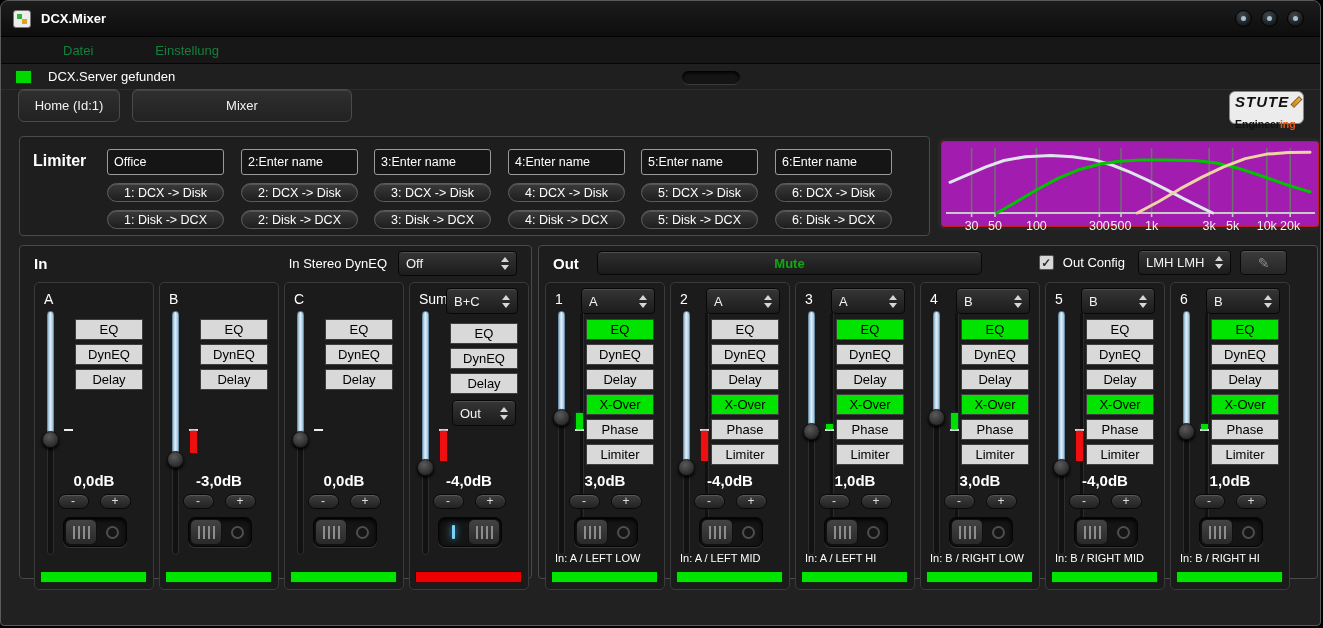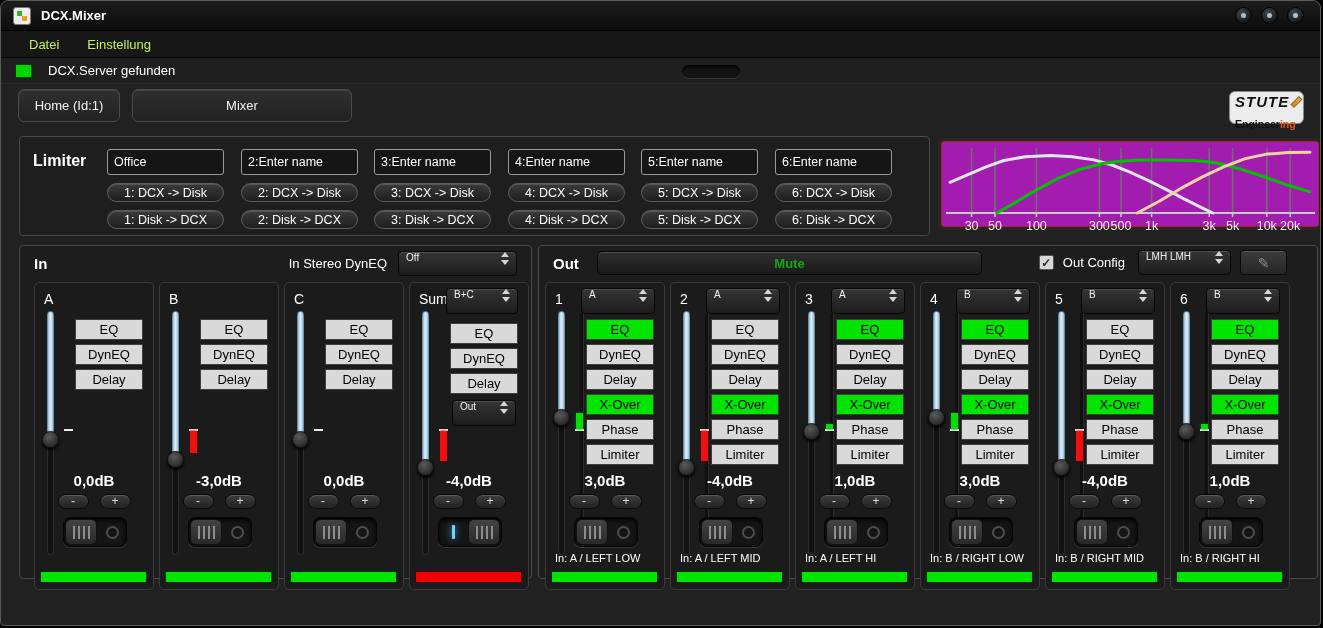--- a/index.html
+++ b/index.html
@@ -1,31 +1,31 @@
 <!DOCTYPE html>
 <html><head>
 <meta charset="utf-8">
 <style>
   html,body{margin:0;padding:0;background:#000;}
   *{box-sizing:border-box;font-family:"Liberation Sans",sans-serif;}
   .win{position:relative;width:1321px;height:626px;background:#212121;border:1px solid #5a5a5a;border-radius:8px 8px 4px 4px;overflow:hidden;}
 
   
-  .titlebar{height:30px;background:linear-gradient(#1c1c1c,#0d0d0d);display:flex;align-items:center;padding:0 12px;border-bottom:1px solid #000;}
+  .titlebar{height:36px;background:linear-gradient(#1c1c1c,#0d0d0d);display:flex;align-items:center;padding:0 12px;border-bottom:1px solid #000;}
   .app-icon{width:18px;height:18px;background:#ededed;border:1px solid #777;border-radius:3px;margin-right:10px;position:relative;}
   .app-icon::before{content:"";position:absolute;left:3px;top:3px;width:5px;height:5px;background:#2db52d;}
   .app-icon::after{content:"";position:absolute;right:3px;bottom:3px;width:5px;height:5px;background:#e0a420;}
   .title{color:#fff;font-weight:bold;font-size:13px;}
   .winbtns{margin-left:auto;display:flex;gap:9px;margin-right:4px;}
   .winbtn{width:17px;height:17px;border-radius:50%;background:radial-gradient(circle at 40% 32%,#414a50,#15181b 72%);border:1px solid #020202;position:relative;}
   .winbtn::after{content:"";position:absolute;left:5px;top:5px;width:5px;height:5px;border-radius:50%;background:#a7c0d2;}
 
   
   .menubar{height:27px;background:#171717;display:flex;align-items:center;gap:28px;padding:0 28px;border-bottom:1px solid #050505;}
-  .menuitem{color:#bef264;font-size:13px;}
+  .menuitem{color:#15803d;font-size:13px;margin-left:34px;}
   .statusbar{height:26px;background:#1f1f1f;display:flex;align-items:center;padding:0 14px;position:relative;border-bottom:1px solid #2c2c2c;}
   .led{width:17px;height:14px;background:#00d800;border:1px solid #073807;margin-right:16px;}
   .status-text{color:#fff;font-size:13px;}
   .notch{position:absolute;left:681px;top:7px;width:58px;height:13px;background:#141414;border-radius:7px;box-shadow:inset 0 2px 3px #000,0 1px 0 #3a3a3a;}
 
   
   .tab{position:absolute;top:88px;height:33px;border:1px solid #4a4a4a;border-radius:6px;background:linear-gradient(#2f2f2f,#222);color:#f2f2f2;font-size:13px;display:flex;align-items:center;justify-content:center;box-shadow:inset 0 1px 0 #444;}
   .tab-home{left:17px;width:102px;}
   .tab-mixer{left:131px;width:220px;}
   .logo{position:absolute;top:90px;left:1228px;width:75px;height:33px;background:#ececec;border:1px solid #888;border-radius:6px;padding:2px 4px 1px 5px;line-height:1;}
@@ -44,21 +44,21 @@
 
   
   .graph-panel{position:absolute;top:140px;left:940px;width:378px;height:86px;background:#a21caf;border:1px solid #b91c1c;border-radius:3px;box-shadow:0 0 0 3px #272727;}
 
   
   .section-panel{position:absolute;top:244px;height:334px;border:1px solid #4a4a4a;border-radius:4px;background:#1d1d1d;}
   .in-panel{left:18px;width:513px;}
   .out-panel{left:537px;width:780px;}
   .section-title{position:absolute;left:14px;top:9px;color:#fff;font-weight:bold;font-size:15px;}
 
-  .sel{background:linear-gradient(#353535,#1c1c1c);border:1px solid #070707;border-radius:4px;box-shadow:inset 0 1px 0 #4e4e4e;color:#f2f2f2;font-size:10px;display:flex;justify-content:space-between;padding:0 7px;}
+  .sel{background:linear-gradient(#353535,#1c1c1c);border:1px solid #070707;border-radius:4px;box-shadow:inset 0 1px 0 #4e4e4e;color:#f2f2f2;font-size:13px;display:flex;align-items:center;justify-content:space-between;padding:0 7px;}
   .spin{display:flex;flex-direction:column;gap:3px;align-items:center;}
   .spin i{display:block;width:0;height:0;border-left:4px solid transparent;border-right:4px solid transparent;}
   .spin .up{border-bottom:5px solid #d6d6d6;}
   .spin .dn{border-top:5px solid #d6d6d6;}
 
   .stereo{position:absolute;right:14px;top:5px;display:flex;align-items:center;gap:11px;}
   .sl-label{color:#fff;font-size:13px;}
   .sl-sel{width:119px;height:25px;}
 
   .mute-btn{position:absolute;left:58px;top:5px;width:385px;height:24px;border-radius:5px;background:linear-gradient(#2f2f2f,#1a1a1a);border:1px solid #070707;box-shadow:inset 0 1px 0 #4e4e4e;color:#10a810;font-weight:bold;font-size:13px;text-align:center;line-height:23px;}

